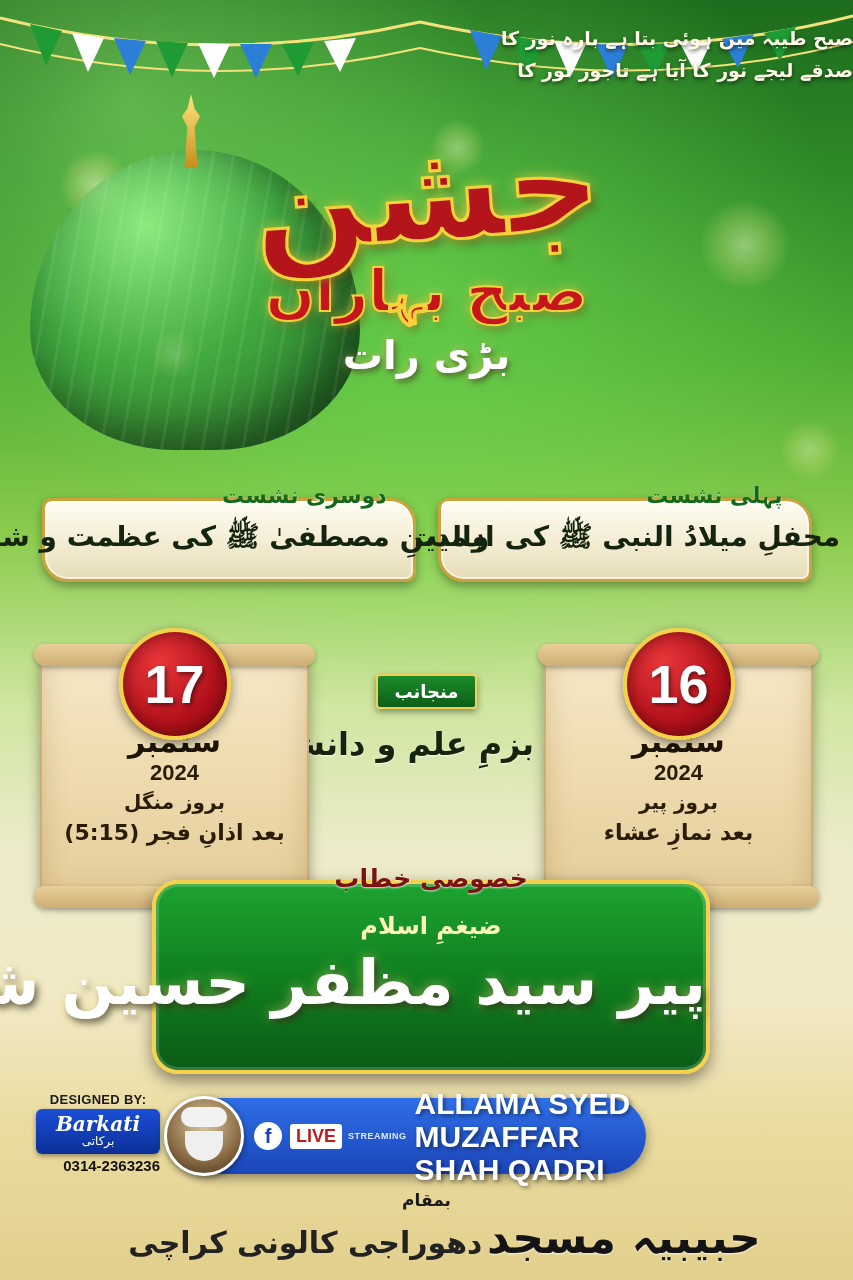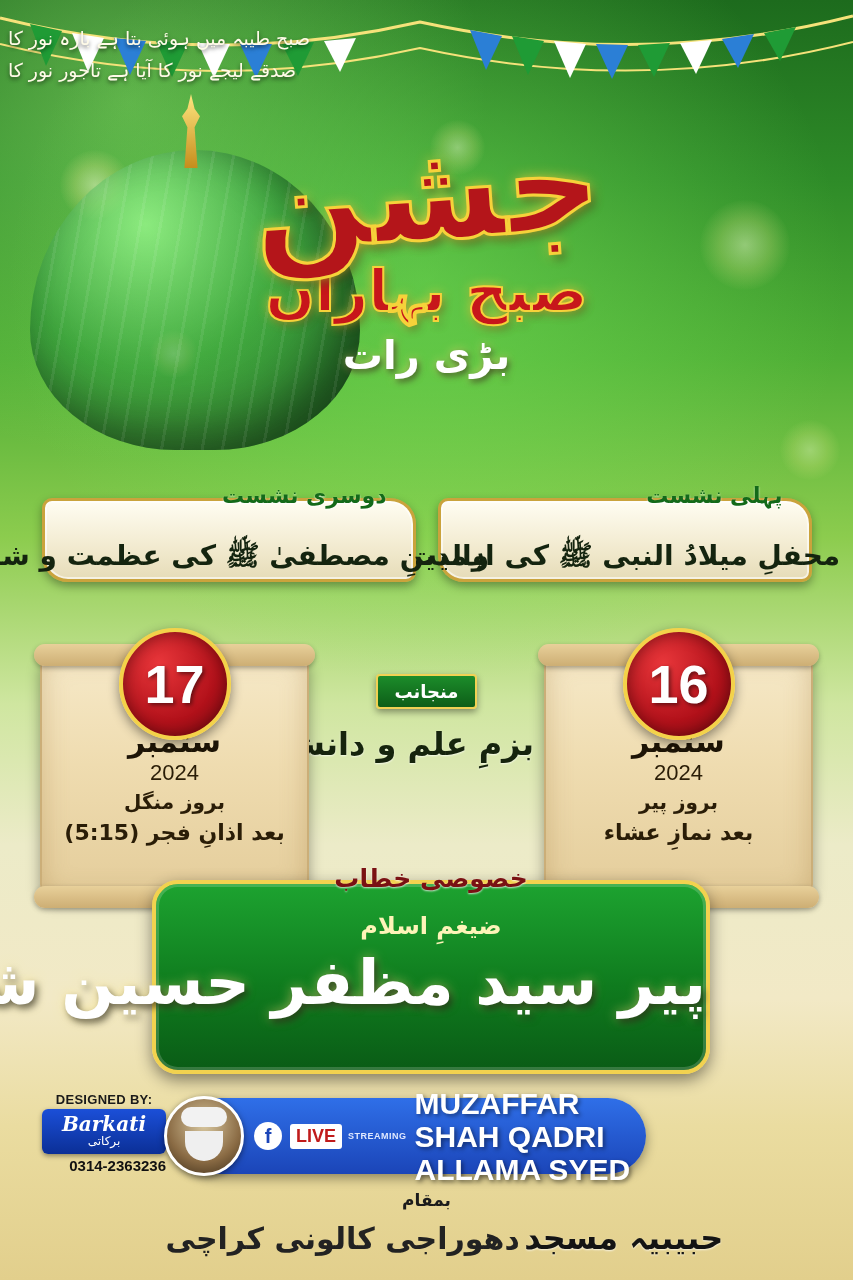--- a/index.html
+++ b/index.html
@@ -68,27 +68,28 @@
   
   .urdu {
     direction: rtl;
     font-family: "DejaVu Sans", "Liberation Sans", sans-serif;
     white-space: nowrap;
   }
   
   .couplet {
     position: absolute;
     top: 22px;
-    left: 8px; right: 0;
-    text-align: left;
+    left: 0; right: 0;
+    text-align: right;
     color: #fffbe8;
     text-shadow: 0 2px 4px rgba(0,0,0,.6);
     font-size: 19px;
     line-height: 32px;
     letter-spacing: .5px;
+    font-weight: bold;
   }
   
   .title-block {
     position: absolute;
     top: 118px;
     left: 0; right: 0;
     text-align: center;
     pointer-events: none;
   }
   .title-main {
@@ -133,21 +134,21 @@
   }
   .session {
     position: relative;
     width: 368px;
     height: 78px;
     background: linear-gradient(180deg, #fffdf2 0%, #f3ecd2 55%, #e6dcb8 100%);
     border: 3px solid #caa33c;
     border-radius: 10px 26px 10px 26px;
     box-shadow: 0 4px 10px rgba(0,0,0,.35), inset 0 0 0 2px rgba(255,255,255,.6);
     display: flex;
-    align-items: flex-end;
+    align-items: center;
     justify-content: center;
   }
   .session-label {
     position: absolute;
     top: -18px;
     right: 26px;
     font-size: 22px;
     font-weight: bold;
     color: #136a19;
     text-shadow: 0 1px 2px rgba(255,255,255,.9);
@@ -199,21 +200,21 @@
     direction: rtl;
   }
   .scroll-month {
     font-size: 30px;
     font-weight: bold;
     color: #1d1406;
     line-height: 36px;
   }
   .scroll-year {
     font-size: 22px;
-    font-weight: normal;
+    font-weight: bold;
     color: #2a1d07;
     text-align: center;
   }
   .scroll-day {
     font-size: 20px;
     font-weight: bold;
     color: #2a1d07;
     margin-top: 4px;
   }
   .scroll-time {
@@ -301,21 +302,21 @@
     margin-top: 4px;
     font-size: 62px;
     line-height: 78px;
     font-weight: bold;
     color: #ffffff;
     text-shadow: 3px 4px 7px rgba(0,0,0,.55), 0 0 12px rgba(255,235,130,.55);
   }
   
   .designer {
     position: absolute;
-    left: 42px;
+    left: 36px;
     top: 1092px;
     width: 124px;
     text-align: center;
     color: #1a1a1a;
   }
   .designer-label {
     font-size: 13px;
     font-weight: bold;
     letter-spacing: .3px;
   }
@@ -420,21 +421,21 @@
     bottom: 14px;
     text-align: center;
     direction: rtl;
   }
   .footer-org {
     font-size: 17px;
     font-weight: bold;
     color: #1b1b1b;
   }
   .footer-main {
-    font-size: 32px;
+    font-size: 44px;
     font-weight: bold;
     color: #141414;
     line-height: 56px;
     text-shadow: 0 1px 2px rgba(255,255,255,.7);
   }
   .footer-addr {
     font-size: 30px;
     font-weight: bold;
     color: #222;
     margin-left: 36px;
@@ -548,22 +549,22 @@
 
   <div class="livebar">
     <div class="live-photo">
       <div class="turban"></div>
       <div class="beard"></div>
     </div>
     <div class="live-fb">f</div>
     <div class="live-word">LIVE</div>
     <div class="live-streaming">STREAMING</div>
     <div class="live-name">
+      <div>ALLAMA SYED</div>
       <div>MUZAFFAR SHAH QADRI</div>
-      <div>ALLAMA SYED</div>
     </div>
   </div>
 
   <div class="footer">
     <div class="footer-org urdu">بمقام</div>
     <div>
       <span class="footer-main urdu">حبیبیہ مسجد</span>
       <span class="footer-addr urdu">دھوراجی کالونی کراچی</span>
     </div>
   </div>

